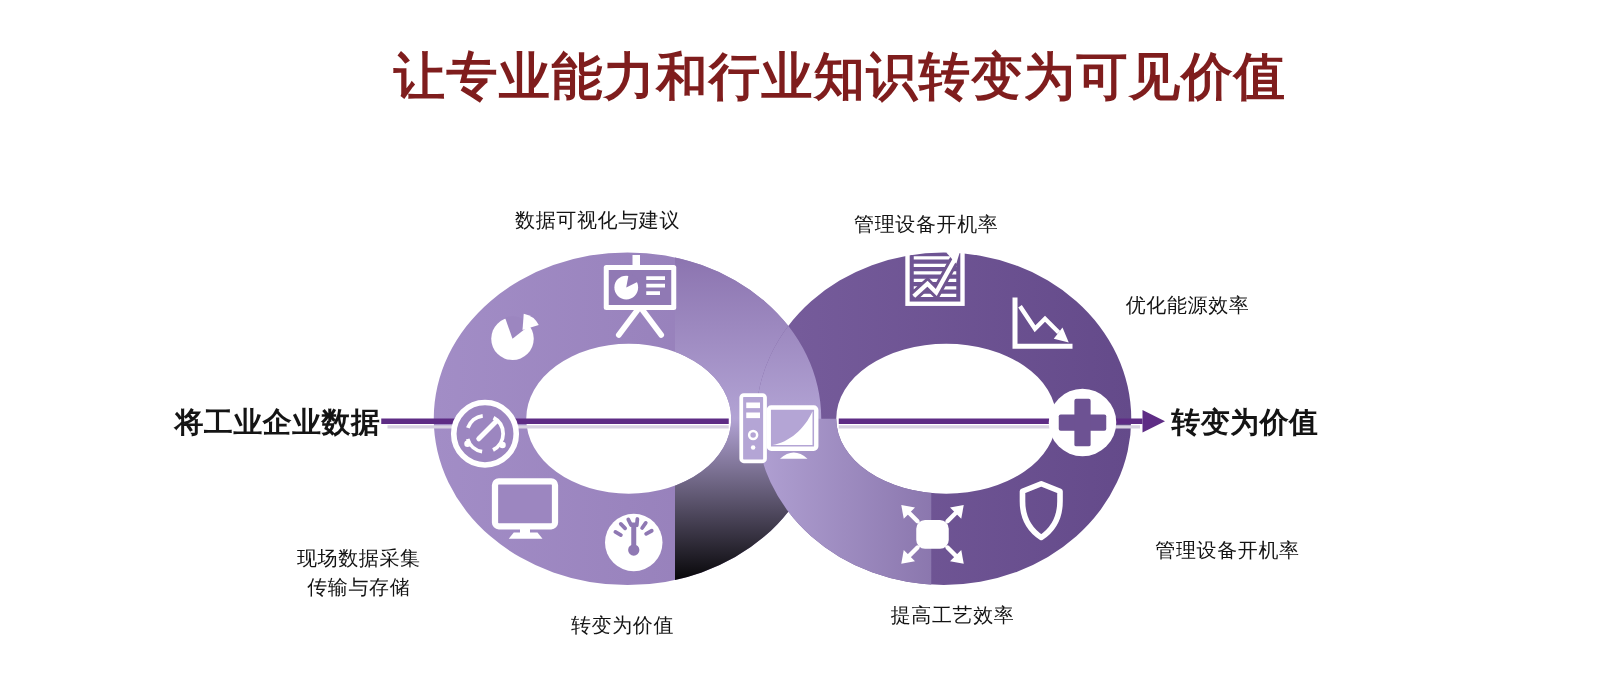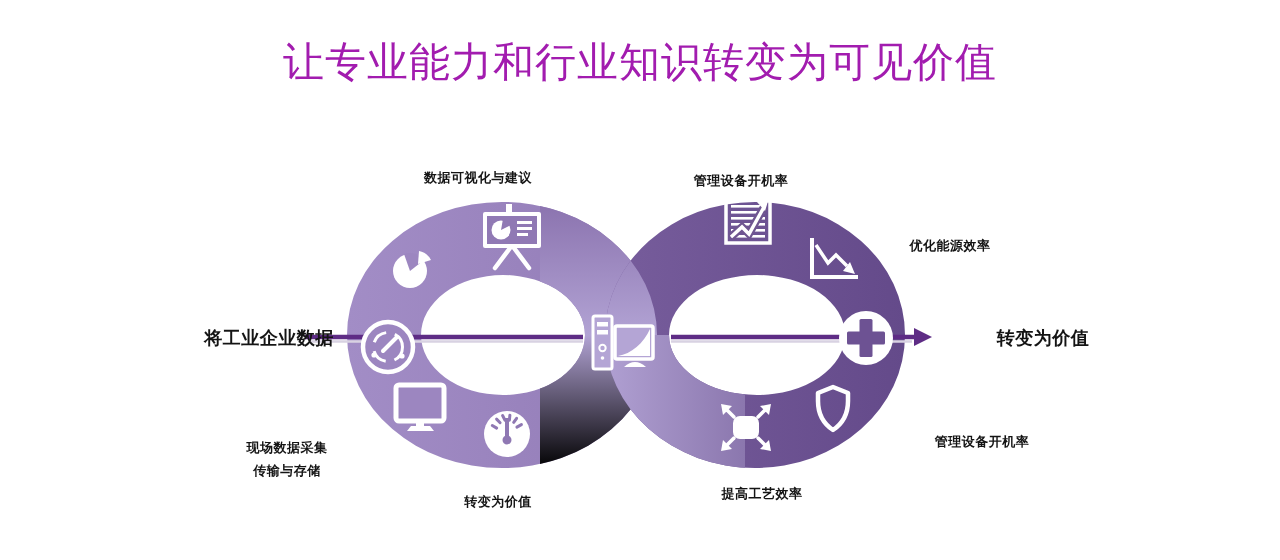--- a/index.html
+++ b/index.html
@@ -2,27 +2,27 @@
 <html><head>
 <meta charset="utf-8">
 <style>
   html,body{margin:0;padding:0;background:#fff;}
   #stage{
     position:relative;width:1280px;height:560px;background:#ffffff;overflow:hidden;
     font-family:"Liberation Sans","DejaVu Sans",sans-serif;
   }
   .lbl{
     position:absolute;transform:translate(-50%,-50%);
-    font-size:13px;color:#141414;white-space:nowrap;text-align:center;
-    letter-spacing:0.5px;line-height:23px;font-weight:bold;
+    font-size:16px;color:#141414;white-space:nowrap;text-align:center;
+    letter-spacing:0.5px;line-height:23px;
   }
-  .lbl.bold{font-weight:bold;font-size:18px;margin-left:47px;}
+  .lbl.bold{font-weight:bold;font-size:23px;}
   #title{
-    position:absolute;left:640px;top:62px;transform:translate(-50%,-50%);
-    font-size:41px;font-weight:normal;color:#a21caf;white-space:nowrap;letter-spacing:1px;
+    position:absolute;left:672px;top:62px;transform:translate(-50%,-50%);
+    font-size:41px;font-weight:bold;color:#7f1d1d;white-space:nowrap;letter-spacing:1px;
   }
   svg{position:absolute;left:0;top:0;}
 </style>
 </head>
 <body>
 
 <div id="stage">
 
   <svg width="1280" height="560" viewBox="0 0 1280 560">
     <defs>

